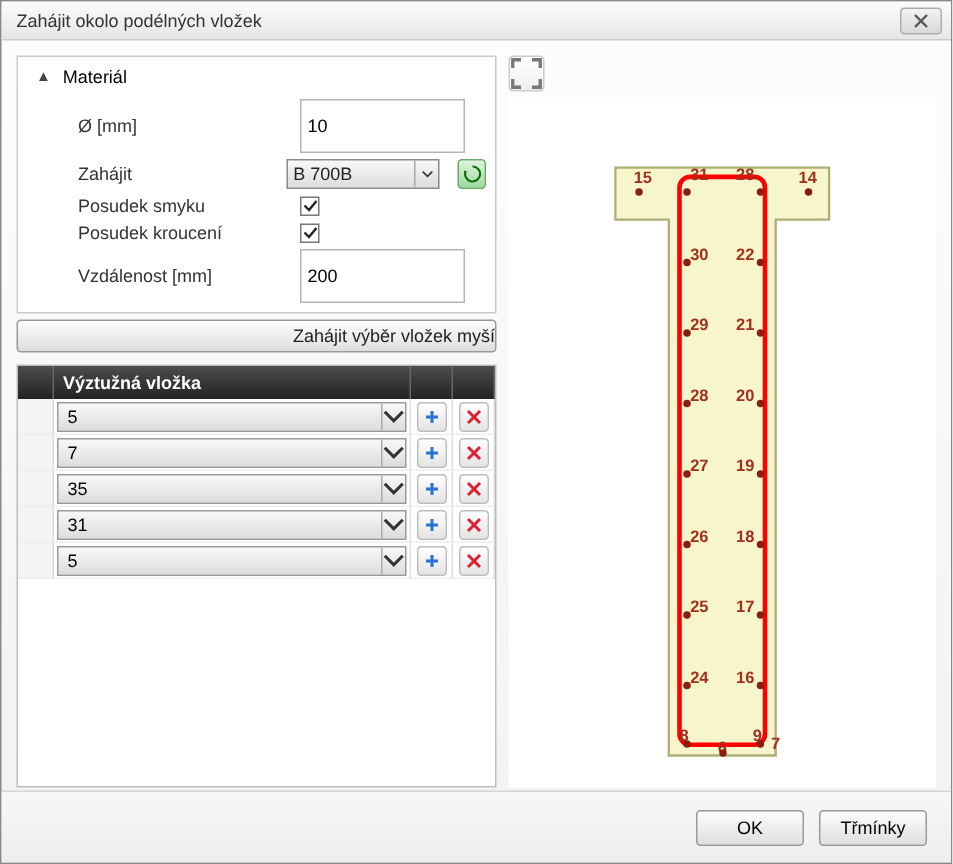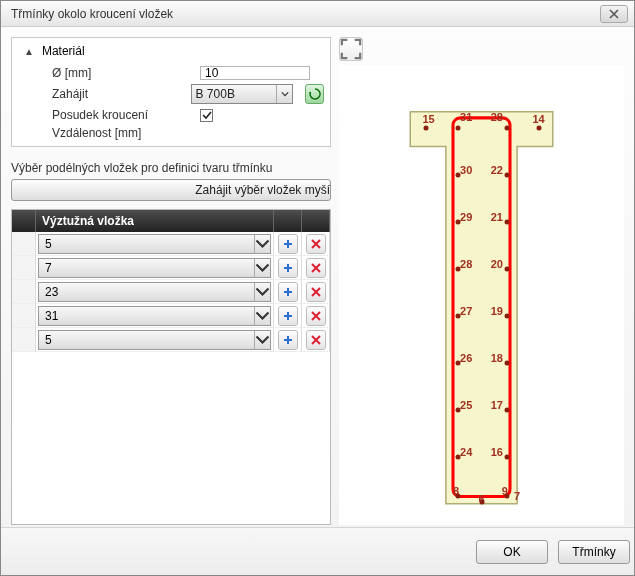--- a/index.html
+++ b/index.html
@@ -25,21 +25,21 @@
     border:1px solid #c9c9c9; background:#fff; padding:4px 0;
   }
   .grouphdr {
     display:flex; align-items:center; gap:8px; padding:2px 6px 6px 12px;
     color:#000;
   }
   .grouphdr .tri { font-size:10px; color:#444; }
   .proprow { display:flex; align-items:center; padding:2px 6px 2px 40px; gap:8px; }
   .proprow .plabel { width: 140px; color:#333; }
   .txtinput {
-    border:1px solid #b5b5b5; height:14px; padding:0 4px; background:#fff; width:110px;
+    border:1px solid #b5b5b5; height:36px; padding:0 4px; background:#fff; width:110px;
   }
   .combo {
     display:flex; align-items:stretch; width:110px; height:20px; border:1px solid #888;
     background:linear-gradient(#f8f8f8,#dcdcdc);
   }
   .combo .ctext { flex:1; padding:0 4px; display:flex; align-items:center; color:#222;}
   .combo .carrow { width:16px; display:flex; align-items:center; justify-content:center; border-left:1px solid #aaa; }
   .combo .carrow svg{width:8px;height:8px;}
   .greenbtn {
     width:20px; height:20px; border:1px solid #6a6; border-radius:3px; background:linear-gradient(#dff5df,#9ed89e);
@@ -80,39 +80,39 @@
   .right { flex:1; display:flex; flex-direction:column; }
   .expandbtn {
     width:24px; height:24px; border:1px solid #ccc; border-radius:3px; background:linear-gradient(#fff,#eee);
     display:flex; align-items:center; justify-content:center; margin-bottom:4px;
   }
   .canvas {
     flex:1; background:#fff; position:relative;
   }
   .footer {
     position:absolute; bottom:0; left:0; right:0; height:48px; border-top:1px solid #d5d5d5;
-    display:flex; align-items:center; justify-content:flex-end; gap:10px; padding:0 4px;
+    display:flex; align-items:center; justify-content:flex-end; gap:10px; padding:0 16px;
     background:linear-gradient(#f7f7f7,#ededed);
   }
   .dlgbtn {
     min-width:72px; height:24px; border:1px solid #999; border-radius:3px;
     background:linear-gradient(#fdfdfd,#dedede); display:flex; align-items:center; justify-content:center;
   }
   .barlabel { position:absolute; font-size:11px; color:#a03020; font-weight:bold; transform:translate(-50%,-50%); }
   .dot { position:absolute; width:5px; height:5px; border-radius:50%; background:#8a1f10; transform:translate(-50%,-50%); }
   .flange { fill:#f7f5cc; stroke:#b0ad74; stroke-width:1.5; }
   .stirrup { fill:none; stroke:#ff0000; stroke-width:3; stroke-linejoin:round; }
 </style>
 </head>
 <body>
 
 <div class="dialog">
 
   <div class="titlebar">
-    <span>Třmínky okolo kroucení vložek</span>
+    <span>Zahájit okolo podélných vložek</span>
     <div class="closebtn">
       <svg viewBox="0 0 10 10">
           <path d="M1 1 L9 9 M9 1 L1 9" stroke="#555" stroke-width="1.6"></path>
         </svg>
     </div>
   </div>
 
   <div class="content">
 
     <div class="left">
@@ -139,36 +139,44 @@
               </span>
           </div>
           <div class="greenbtn">
             <svg viewBox="0 0 12 12">
                 <path d="M6 1 A5 5 0 1 1 1.5 4" fill="none" stroke="#0a6b0a" stroke-width="1.4"></path>
                 <path d="M0 4 L2 4 L1.5 6 Z" fill="#0a6b0a"></path>
               </svg>
           </div>
         </div>
 
+        <div class="proprow">
+          <span class="plabel">Posudek smyku</span>
+          <div class="chk checked">
+            <svg viewBox="0 0 10 10">
+                <path d="M1 5 L4 8 L9 2" fill="none" stroke="#222" stroke-width="1.6"></path>
+              </svg>
+          </div>
+        </div>
 
         <div class="proprow">
           <span class="plabel">Posudek kroucení</span>
           <div class="chk checked">
             <svg viewBox="0 0 10 10">
                 <path d="M1 5 L4 8 L9 2" fill="none" stroke="#222" stroke-width="1.6"></path>
               </svg>
           </div>
         </div>
 
         <div class="proprow">
           <span class="plabel">Vzdálenost [mm]</span>
-        </div>
-      </div>
-
-      <div class="sectionlabel">Výběr podélných vložek pro definici tvaru třmínku</div>
+          <input class="txtinput" value="200" style="">
+        </div>
+      </div>
+
       <div class="startbtn">
         <span>Zahájit výběr vložek myší</span>
       </div>
 
       <div class="tablewrap">
         <div class="thead">
           <div class="th th0"></div>
           <div class="th th1">Výztužná vložka</div>
           <div class="th th2"></div>
           <div class="th th3"></div>
@@ -225,21 +233,21 @@
                   <svg viewBox="0 0 12 12">
                     <path d="M2 2 L10 10 M10 2 L2 10" stroke="#d23" stroke-width="2"></path>
                   </svg>
                 </div>
               </div>
             </div>
             <div class="tr">
               <div class="td td0"></div>
               <div class="td td1">
                 <div class="cellcombo">
-                  <span class="ctext">23</span>
+                  <span class="ctext">35</span>
                   <span class="carrow">
                     <svg viewBox="0 0 10 10">
                       <path d="M1 3 L5 7 L9 3" fill="none" stroke="#333" stroke-width="1.4"></path>
                     </svg>
                   </span>
                 </div>
               </div>
               <div class="td td2">
                 <div class="iconbtn">
                   <svg viewBox="0 0 12 12">

